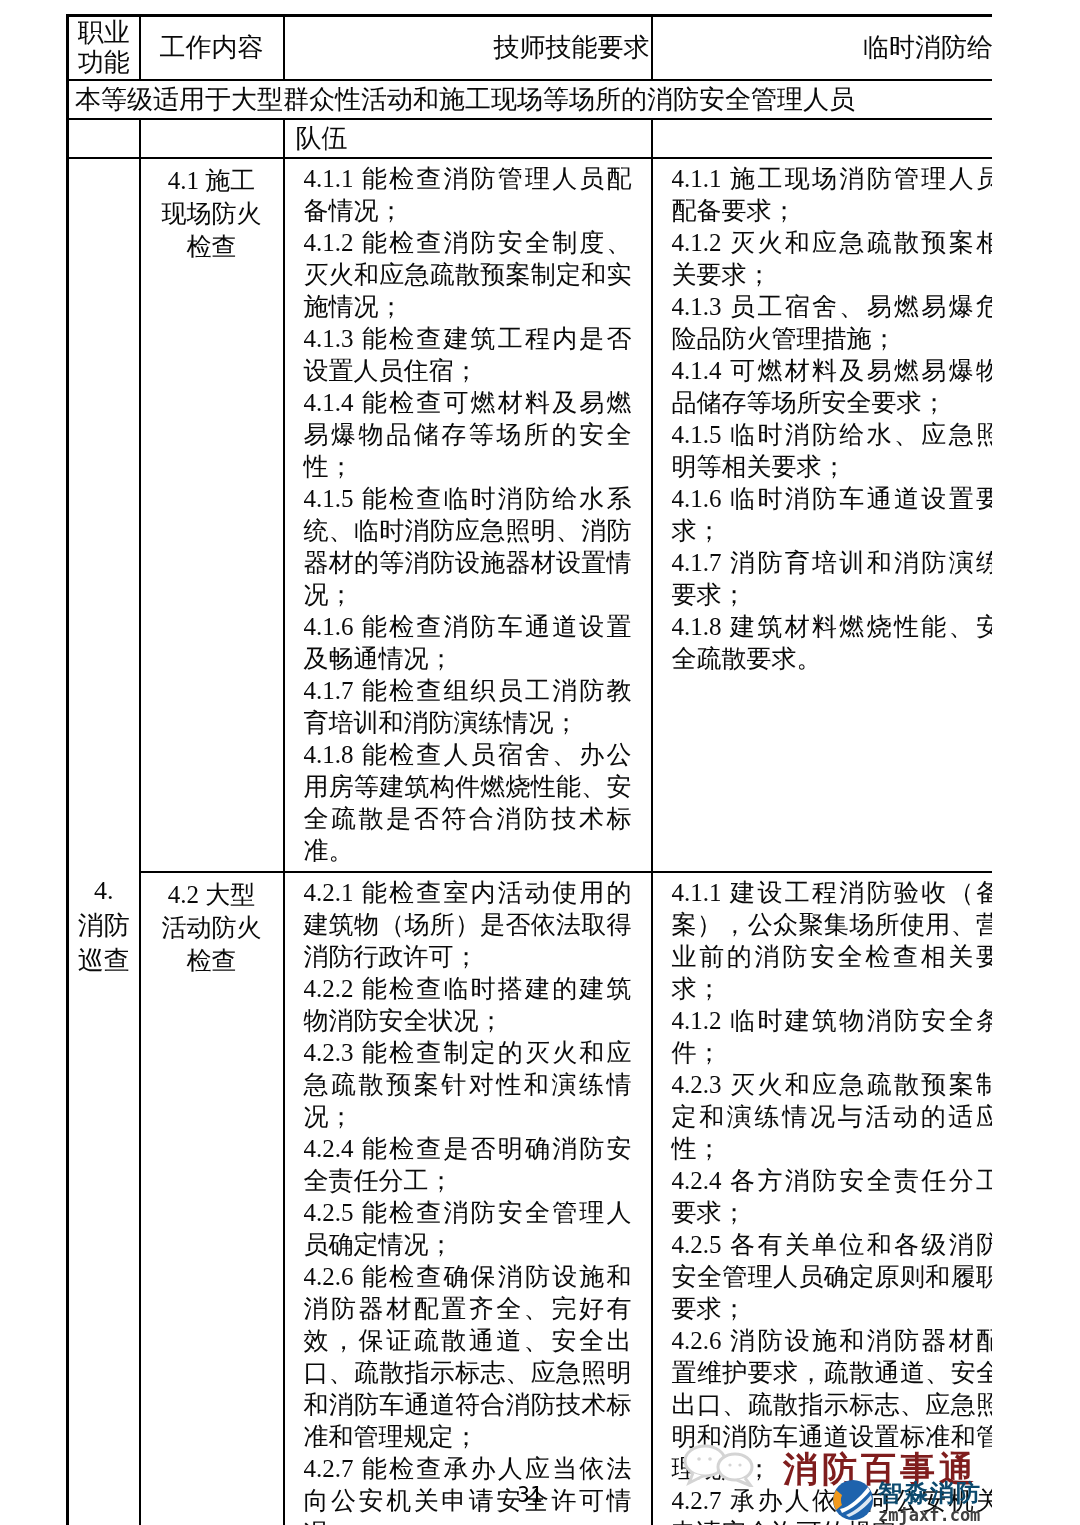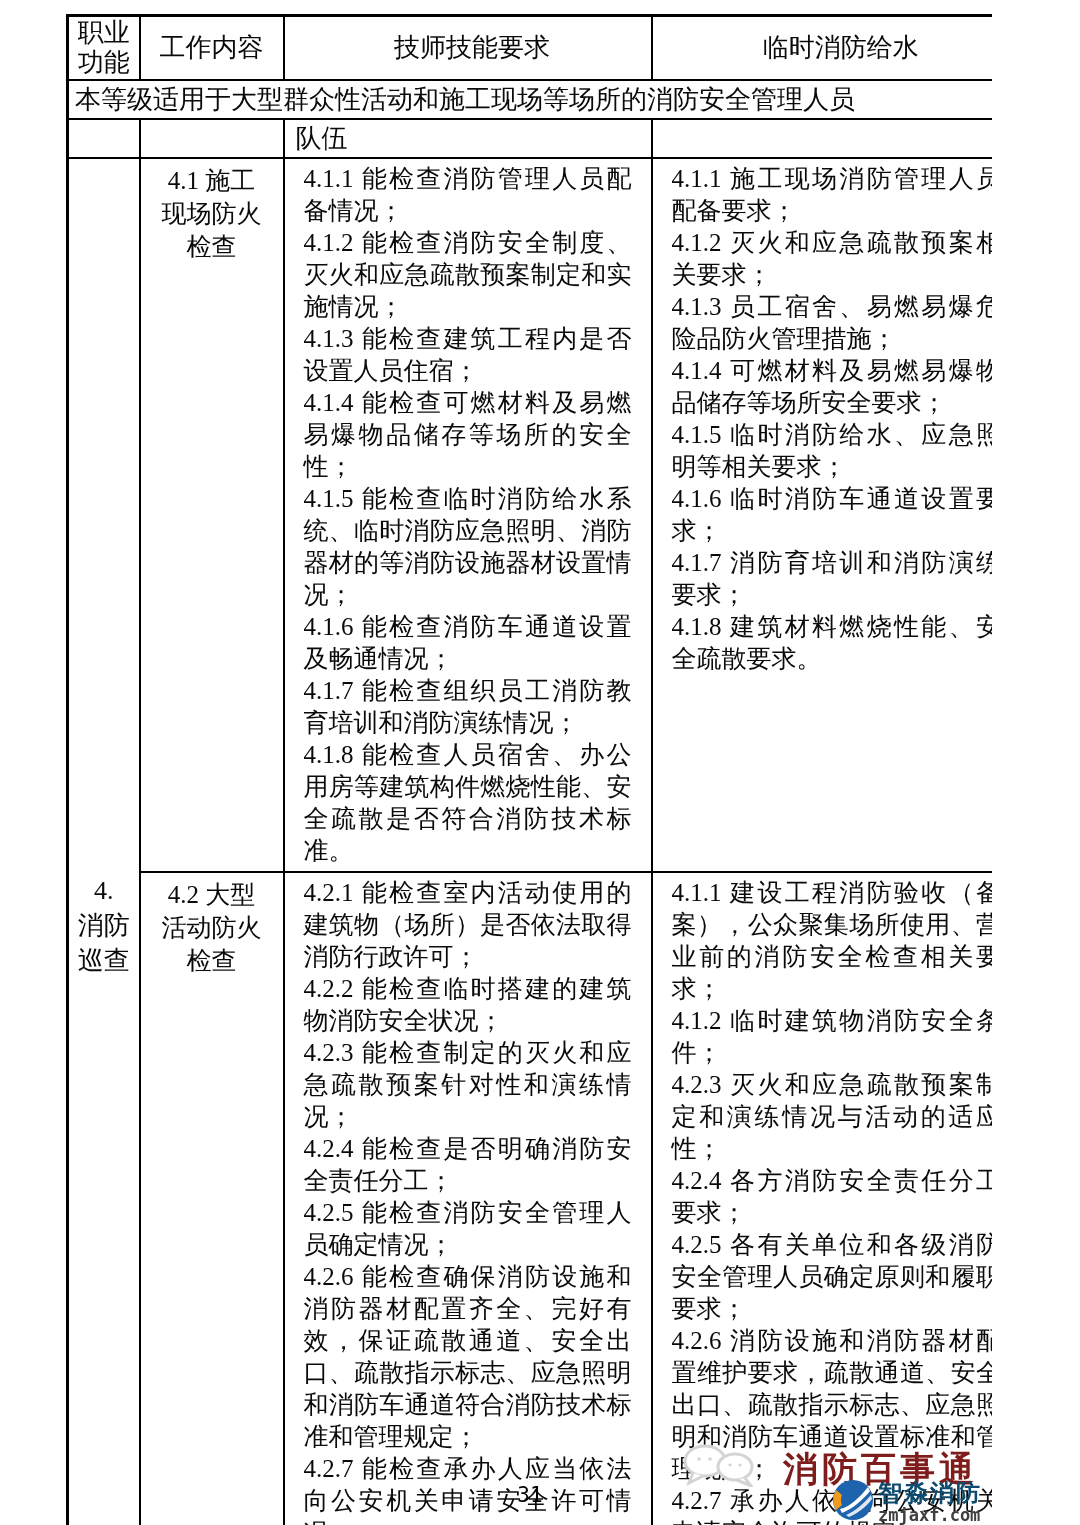--- a/index.html
+++ b/index.html
@@ -9,21 +9,21 @@
   }
   table.std {
     position:absolute; left:66px; top:14px; width:954px;
     border-collapse:collapse; table-layout:fixed;
     border:3px solid #000;
   }
   table.std td { border:2px solid #000; overflow:hidden; }
   .hdr td { font-size:26px; line-height:30px; vertical-align:middle; height:60px; }
   .hdr .c1 { text-align:center; }
   .hdr .c2 { text-align:center; }
-  .hdr .c3, .hdr .c4 { text-align:center; padding-left:10px; }
+  .hdr .c3, .hdr .c4 { text-align:right; padding-left:10px; }
   .app-row td { height:34px; font-size:26px; padding:1px 6px; vertical-align:middle; }
   .cont-row td { height:34px; font-size:26px; vertical-align:middle; }
   .cont-row .c3 { padding-left:11px; }
   .func-cell {
     text-align:center; vertical-align:middle; font-size:26px; line-height:35px;
     white-space:pre-line;
   }
   .work-cell {
     text-align:center; vertical-align:top; font-size:25px; line-height:33px;
     padding:5px 15px;

